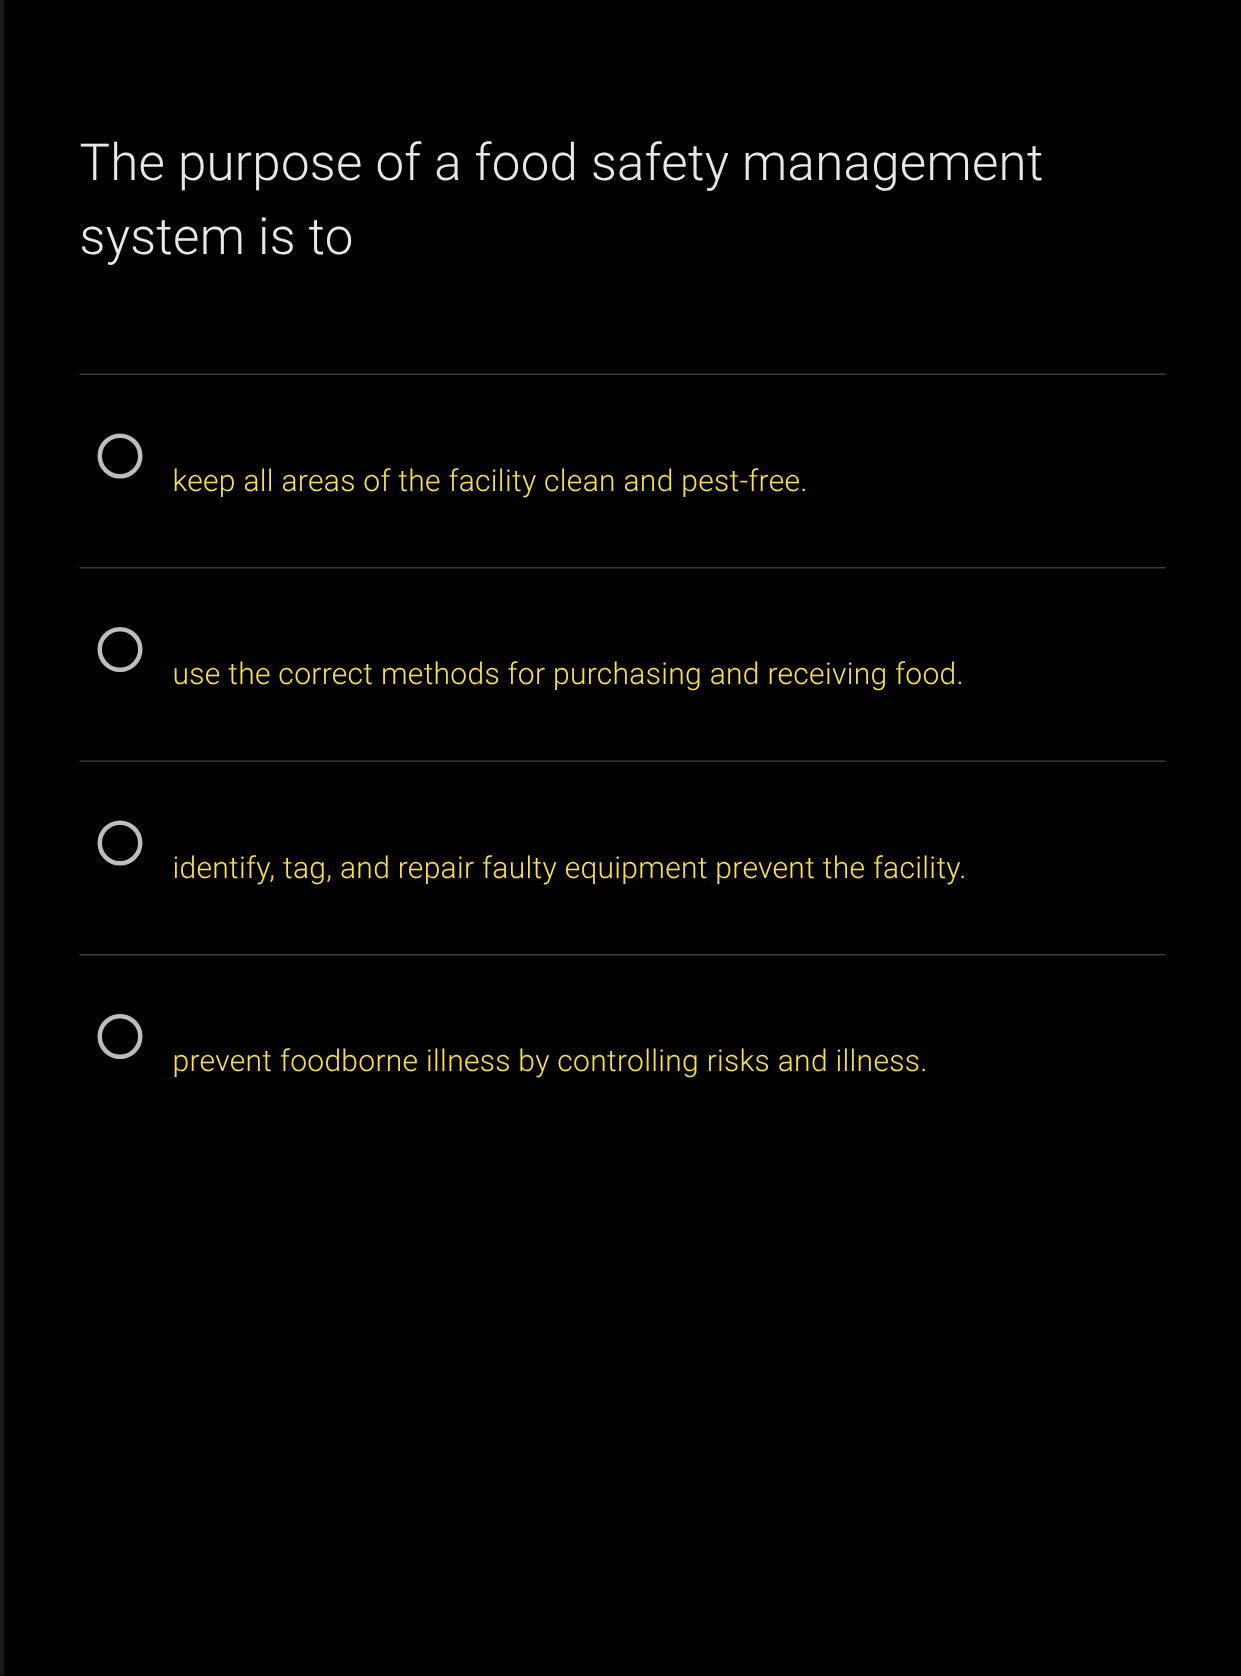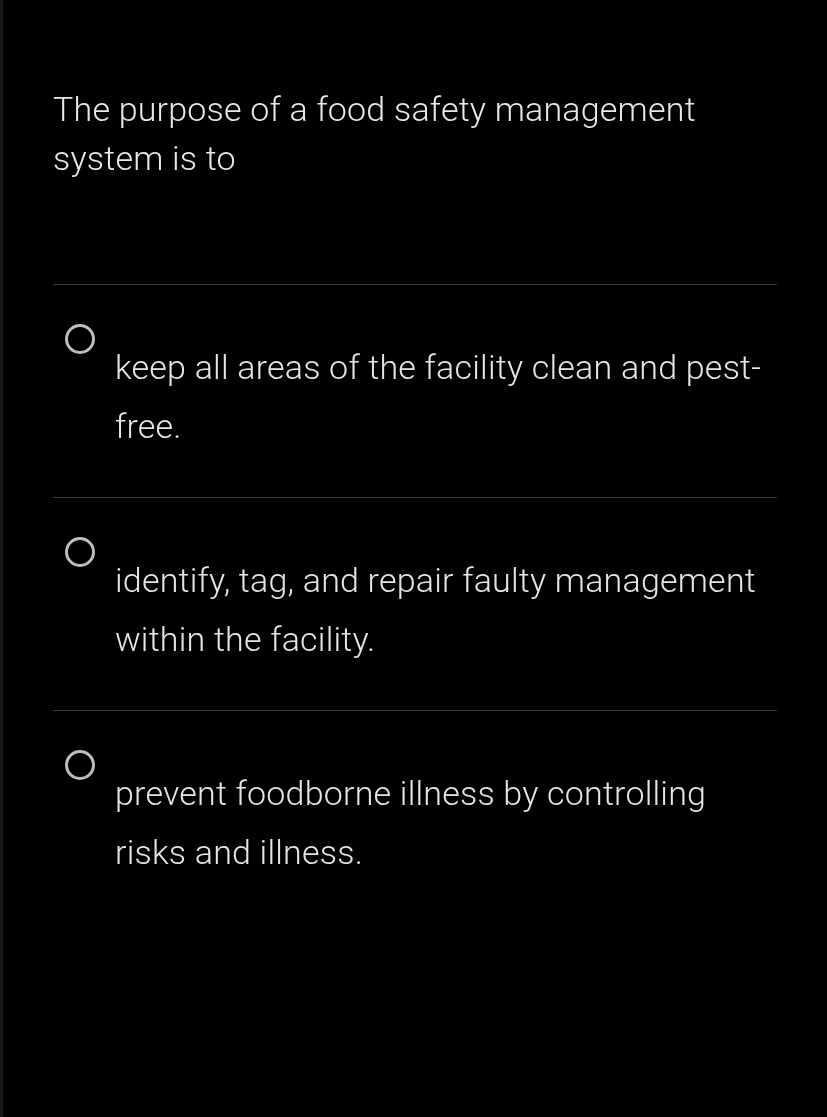--- a/index.html
+++ b/index.html
@@ -18,21 +18,21 @@
       border-left: 3px solid #1a1a1a;
     }
     .container {
       padding: 85px 50px 0 50px;
     }
     .question-text {
       font-size: 34px;
       font-weight: 300;
       line-height: 1.45;
       color: #e8e8e8;
-      margin-bottom: 100px;
+      margin-bottom: 65px;
       letter-spacing: 0.2px;
     }
     .options {
       display: flex;
       flex-direction: column;
     }
     .option-row {
       display: flex;
       align-items: flex-start;
       border-top: 1px solid #3a3a3a;
@@ -42,45 +42,50 @@
     .radio-circle {
       width: 30px;
       height: 30px;
       border: 3px solid #bdbdbd;
       border-radius: 50%;
       flex-shrink: 0;
       margin-top: 4px;
       margin-right: 20px;
     }
     .option-text {
-      font-size: 34px;
+      font-size: 20px;
       font-weight: 300;
       line-height: 1.75;
-      color: #e5e5e5;
+      color: #fde047;
       letter-spacing: 0.2px;
       padding-top: 18px;
+      text-align: center;
     }
   </style>
 </head>
 <body>
 
 <div class="container">
   <div class="question-text">The purpose of a food safety management system is to</div>
 
   <div class="options">
 
     <div class="option-row">
       <div class="radio-circle"></div>
       <div class="option-text">keep all areas of the facility clean and pest-free.</div>
     </div>
 
+    <div class="option-row">
+      <div class="radio-circle"></div>
+      <div class="option-text">use the correct methods for purchasing and receiving food.</div>
+    </div>
 
     <div class="option-row">
       <div class="radio-circle"></div>
-      <div class="option-text">identify, tag, and repair faulty management within the facility.</div>
+      <div class="option-text">identify, tag, and repair faulty equipment prevent the facility.</div>
     </div>
 
     <div class="option-row">
       <div class="radio-circle"></div>
       <div class="option-text">prevent foodborne illness by controlling risks and illness.</div>
     </div>
 
   </div>
 </div>
 

